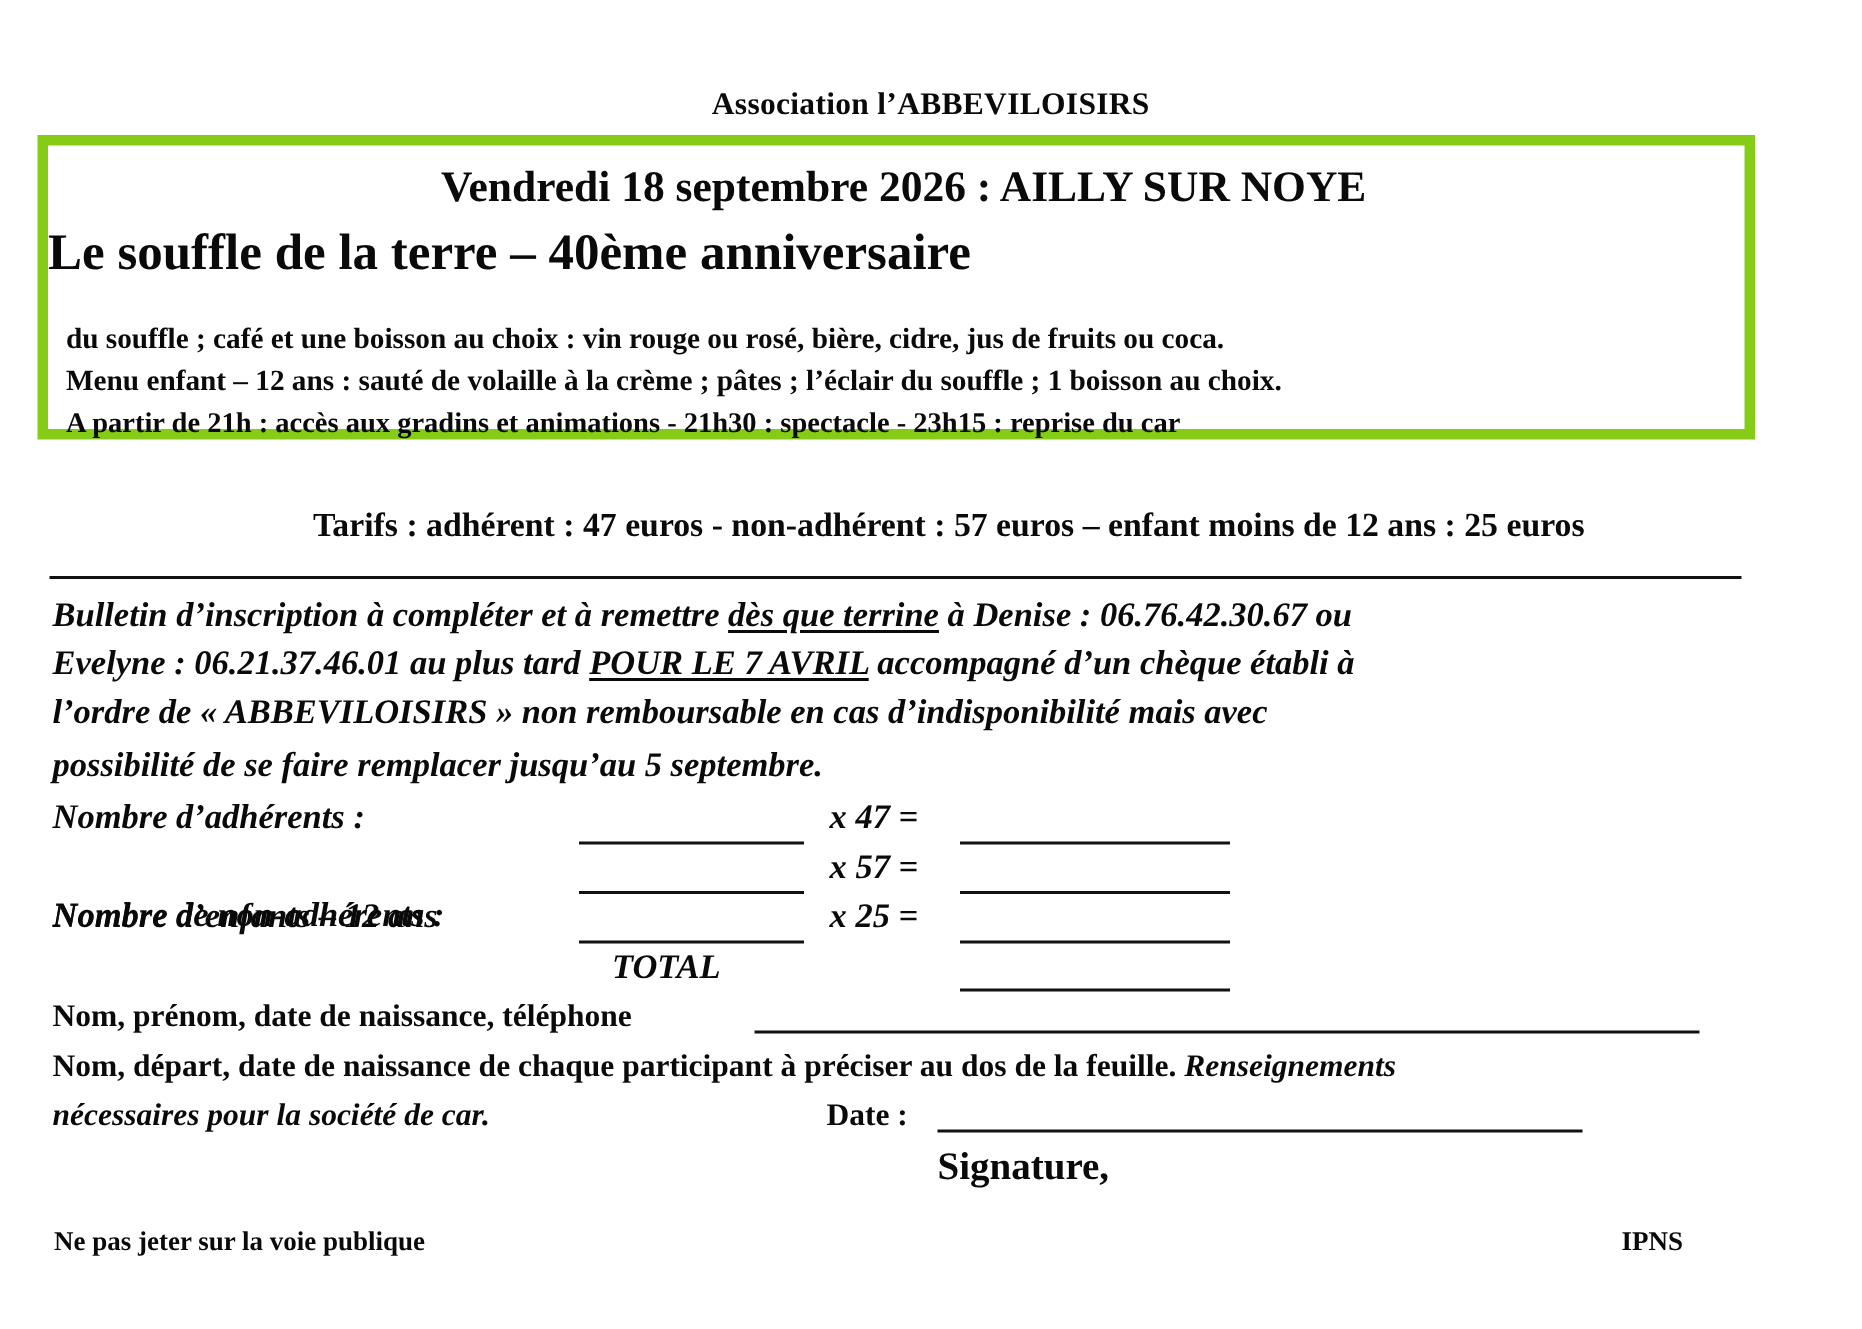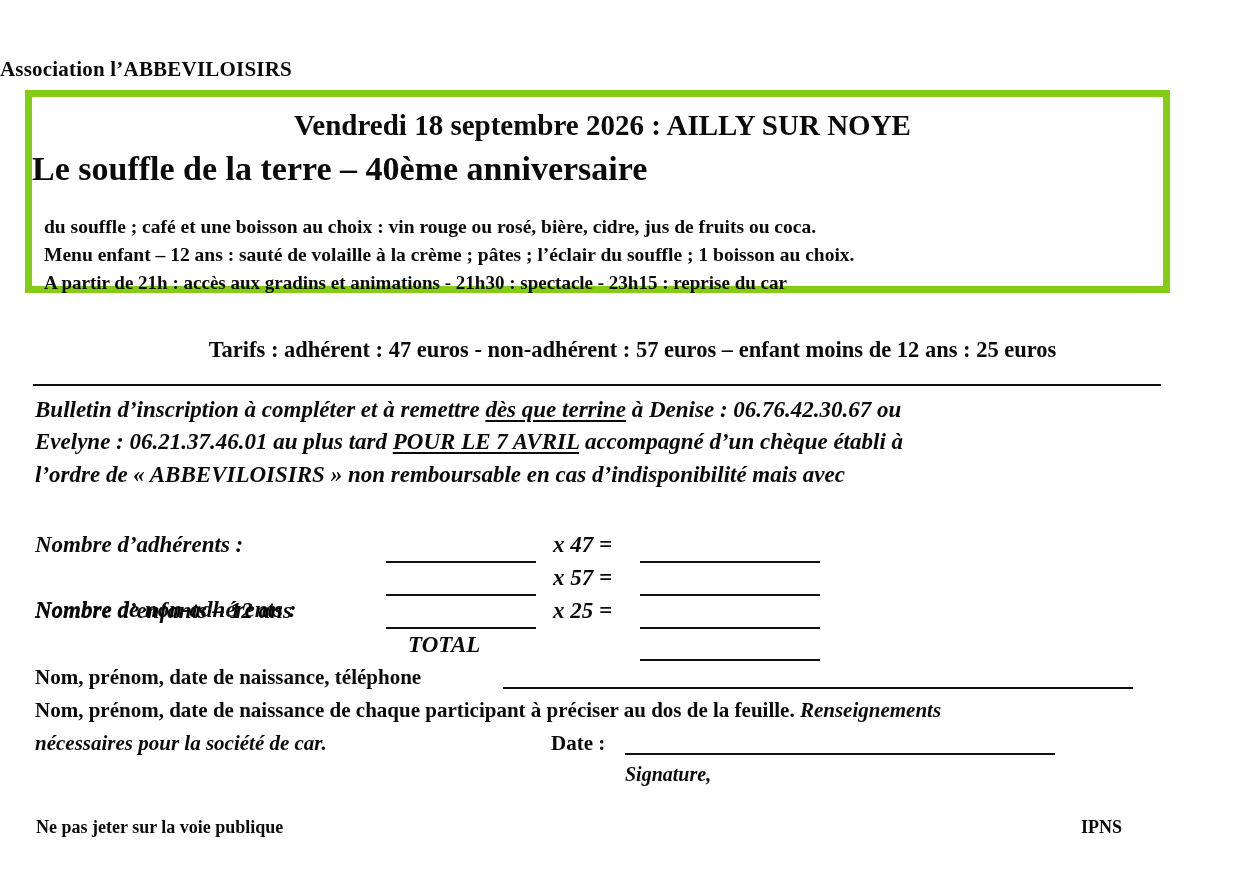--- a/index.html
+++ b/index.html
@@ -22,21 +22,21 @@
     background: #ffffff;
   }
 
   
   .abs { position: absolute; white-space: nowrap; }
 
   
   #assoc-title {
     top: 57px; left: 0; width: 1241px;
     font-size: 21px; font-weight: bold;
-    text-align: left;
+    text-align: center;
     letter-spacing: .2px;
     white-space: nowrap;
   }
 
   
   #event-box {
     position: absolute;
     left: 25px; top: 90px;
     width: 1145px; height: 203px;
     border: 7px solid #84cc16;
@@ -164,21 +164,21 @@
     font-size: 21px; font-weight: bold; font-style: italic;
   }
   #date-label {
     top: 731px; left: 551px;
     font-size: 21px; font-weight: bold;
   }
   #blank-date { left: 625px; top: 753px; width: 430px; }
 
   #signature {
     top: 763px; left: 625px;
-    font-size: 20px; font-weight: bold; font-style: italic;
+    font-size: 26px; font-weight: bold;
   }
 
   
   #footer-left {
     top: 817px; left: 36px;
     font-size: 18px; font-weight: bold;
   }
   #footer-right {
     top: 817px; left: 1081px;
     font-size: 18px; font-weight: bold;
@@ -213,20 +213,21 @@
   <div class="abs bulletin" id="bul-1">
     <span>Bulletin d’inscription à compléter et à remettre </span><u>dès que terrine</u><span> à Denise : 06.76.42.30.67 ou</span>
   </div>
 
   <div class="abs bulletin" id="bul-2">
     <span>Evelyne : 06.21.37.46.01 au plus tard </span><u>POUR LE 7 AVRIL</u><span> accompagné d’un chèque établi à</span>
   </div>
 
   <div class="abs bulletin" id="bul-3">l’ordre de « ABBEVILOISIRS » non remboursable en cas d’indisponibilité mais avec</div>
 
+  <div class="abs bulletin" id="bul-4">possibilité de se faire remplacer jusqu’au 5 septembre.</div>
 
   <div class="abs count-label" id="cnt-1">Nombre d’adhérents :</div>
   <div class="abs mult" id="mul-1">x 47 =</div>
   <div class="blank" id="blank-l1"></div>
   <div class="blank" id="blank-r1"></div>
 
   <div class="abs count-label" id="cnt-2">Nombre de non-adhérents :</div>
   <div class="abs mult" id="mul-2">x 57 =</div>
   <div class="blank" id="blank-l2"></div>
   <div class="blank" id="blank-r2"></div>
@@ -236,21 +237,21 @@
   <div class="blank" id="blank-l3"></div>
   <div class="blank" id="blank-r3"></div>
 
   <div class="abs" id="total-label">TOTAL</div>
   <div class="blank" id="blank-total"></div>
 
   <div class="abs" id="nom-line-1">Nom, prénom, date de naissance, téléphone</div>
   <div class="blank" id="blank-nom"></div>
 
   <div class="abs" id="nom-line-2">
-    <span>Nom, prénom, date de naissance  de chaque participant à préciser au dos de la feuille. </span><span class="rens">Renseignements</span>
+    <span>Nom, départ, date de naissance  de chaque participant à préciser au dos de la feuille. </span><span class="rens">Renseignements</span>
   </div>
 
   <div class="abs" id="nom-line-3">nécessaires pour la société de car.</div>
 
   <div class="abs" id="date-label">Date :</div>
   <div class="blank" id="blank-date"></div>
 
   <div class="abs" id="signature">Signature,</div>
 
   <div class="abs" id="footer-left">Ne pas jeter sur la voie publique</div>

